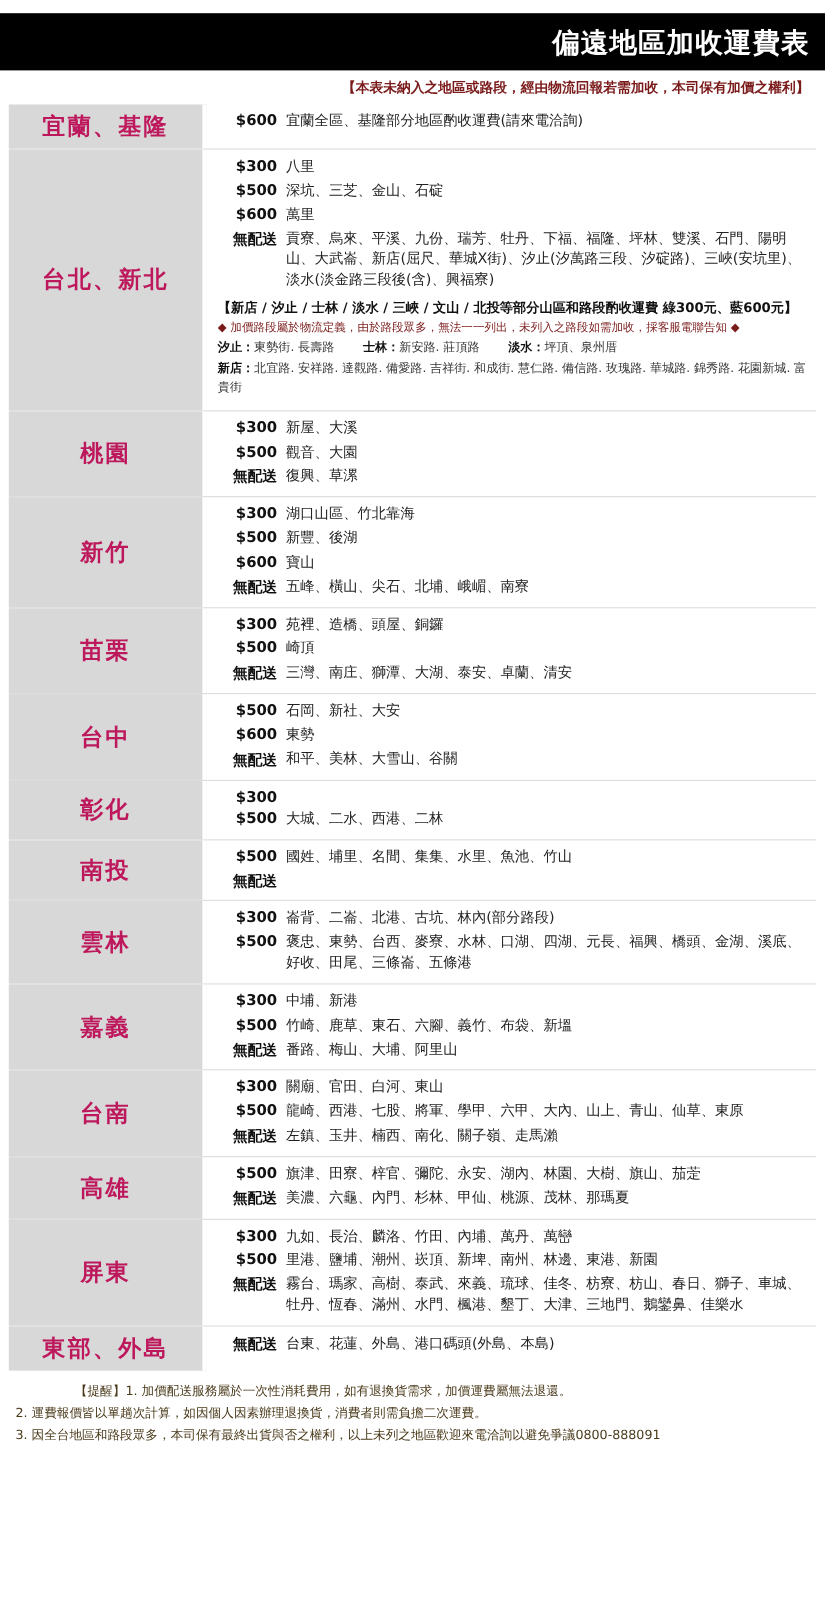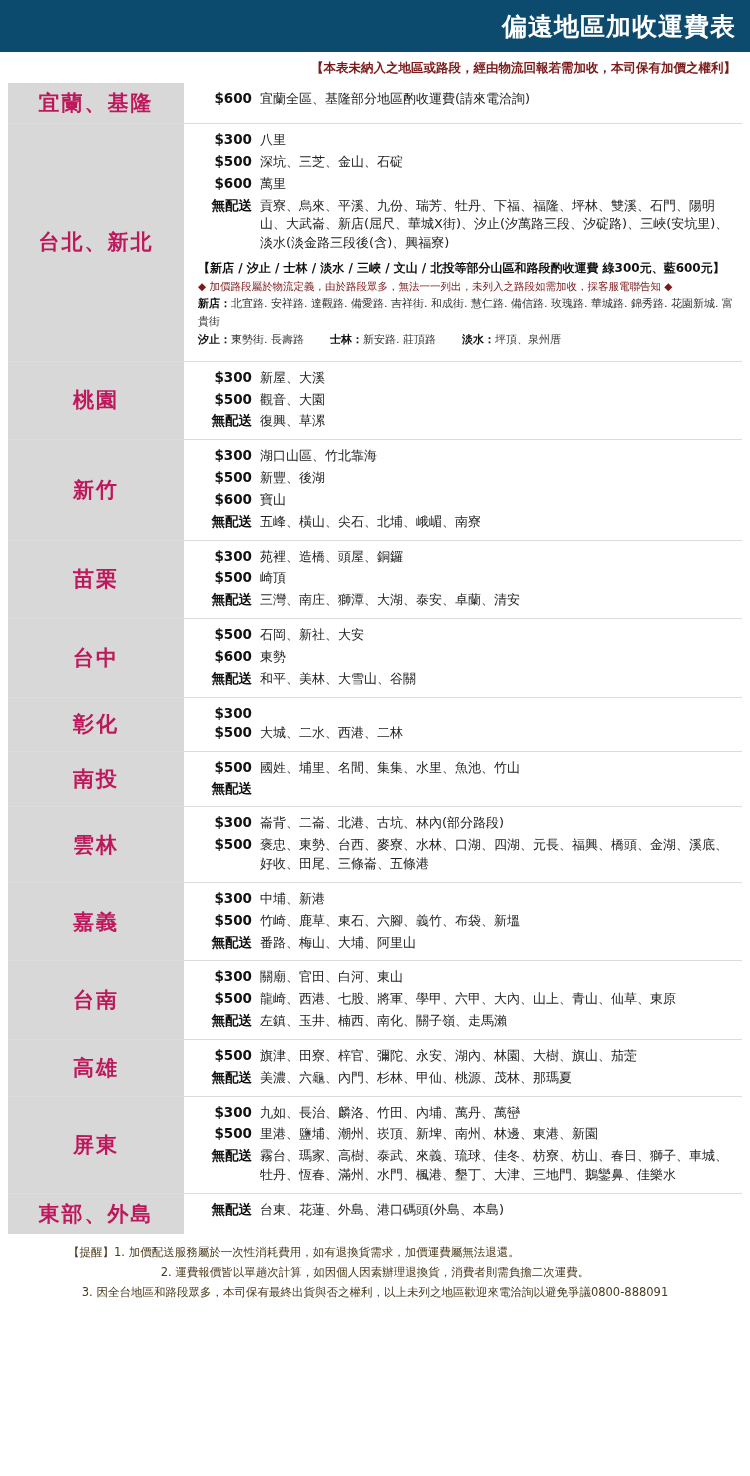--- a/index.html
+++ b/index.html
@@ -12,26 +12,27 @@
     font-family: "DejaVu Sans", "Liberation Sans", sans-serif;
     color: #333;
   }
   .page {
     width: 750px;
     position: relative;
     padding: 0 0 10px 0;
   }
   
   .header {
-    background: #0c4a6e;
+    background: #000000;
     height: 52px;
     display: flex;
     align-items: center;
     justify-content: flex-end;
     padding-right: 14px;
+    margin-top: 12px;
   }
   .header-title {
     color: #ffffff;
     font-size: 25px;
     font-weight: bold;
     letter-spacing: 1px;
   }
   .subtitle {
     text-align: right;
     padding: 8px 14px 6px 0;
@@ -116,21 +117,21 @@
   }
   .nd-row { margin-top: 1px; }
   .nd-inline { display: inline-block; margin-right: 26px; }
   
   .footer {
     padding: 8px 14px 6px 14px;
     font-size: 11.5px;
     color: #4a3a1a;
     line-height: 1.75;
   }
-  .footer .f-line { text-align: center; }
+  .footer .f-line { text-align: left; }
   .footer .f-line.first { text-align: left; padding-left: 14px; }
   .footer-strong { font-weight: normal; margin-left: 40px; }
 </style>
 </head>
 <body>
 
 <div class="page">
 
   <div class="header">
     <div class="header-title">偏遠地區加收運費表</div>
@@ -172,24 +173,24 @@
         <div class="line">
           <span class="price none">無配送</span>
           <span class="areas">貢寮、烏來、平溪、九份、瑞芳、牡丹、下福、福隆、坪林、雙溪、石門、陽明山、大武崙、新店(屈尺、華城X街)、汐止(汐萬路三段、汐碇路)、三峽(安坑里)、淡水(淡金路三段後(含)、興福寮)</span>
         </div>
 
         <div class="note-block">
           <div class="note-title">【新店 / 汐止 / 士林 / 淡水 / 三峽 / 文山 / 北投等部分山區和路段酌收運費 綠300元、藍600元】</div>
           <div class="note-sub">◆ 加價路段屬於物流定義，由於路段眾多，無法一一列出，未列入之路段如需加收，採客服電聯告知 ◆</div>
           <div class="note-detail">
             <div class="nd-row">
-              <span class="nd-key">新店：</span><span>北宜路. 安祥路. 達觀路. 備愛路. 吉祥街. 和成街. 慧仁路. 備信路. 玫瑰路. 華城路. 錦秀路. 花園新城. 富貴街</span>
+              <span class="nd-inline"><span class="nd-key">汐止：</span><span>東勢街. 長壽路</span></span><span class="nd-inline"><span class="nd-key">士林：</span><span>新安路. 莊頂路</span></span><span class="nd-inline"><span class="nd-key">淡水：</span><span>坪頂、泉州厝</span></span>
             </div>
             <div class="nd-row">
-              <span class="nd-inline"><span class="nd-key">汐止：</span><span>東勢街. 長壽路</span></span><span class="nd-inline"><span class="nd-key">士林：</span><span>新安路. 莊頂路</span></span><span class="nd-inline"><span class="nd-key">淡水：</span><span>坪頂、泉州厝</span></span>
+              <span class="nd-key">新店：</span><span>北宜路. 安祥路. 達觀路. 備愛路. 吉祥街. 和成街. 慧仁路. 備信路. 玫瑰路. 華城路. 錦秀路. 花園新城. 富貴街</span>
             </div>
           </div>
         </div>
       </div>
     </div>
 
     <div class="row">
       <div class="region">
         <span class="region-label">桃園</span>
       </div>

